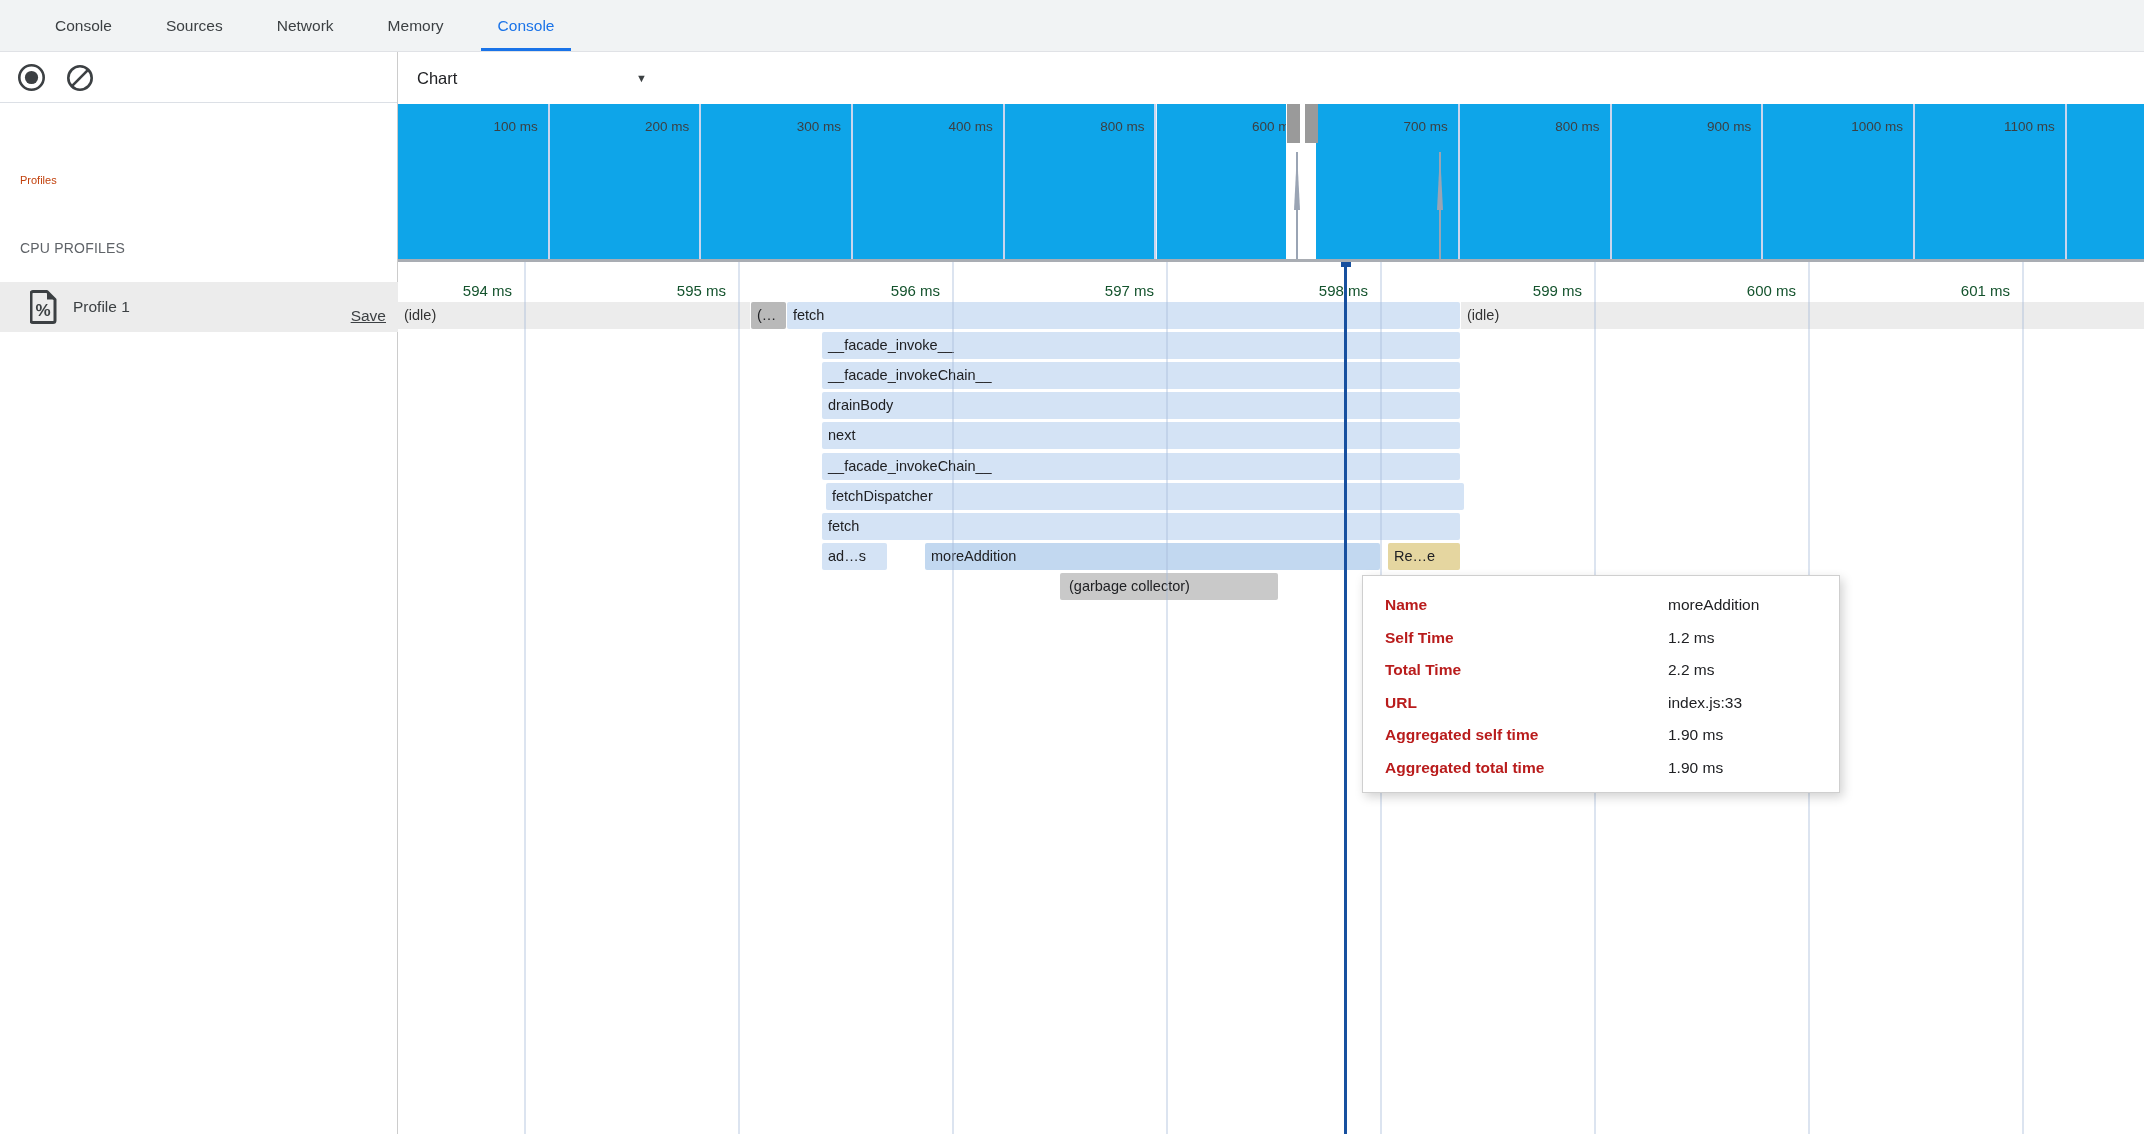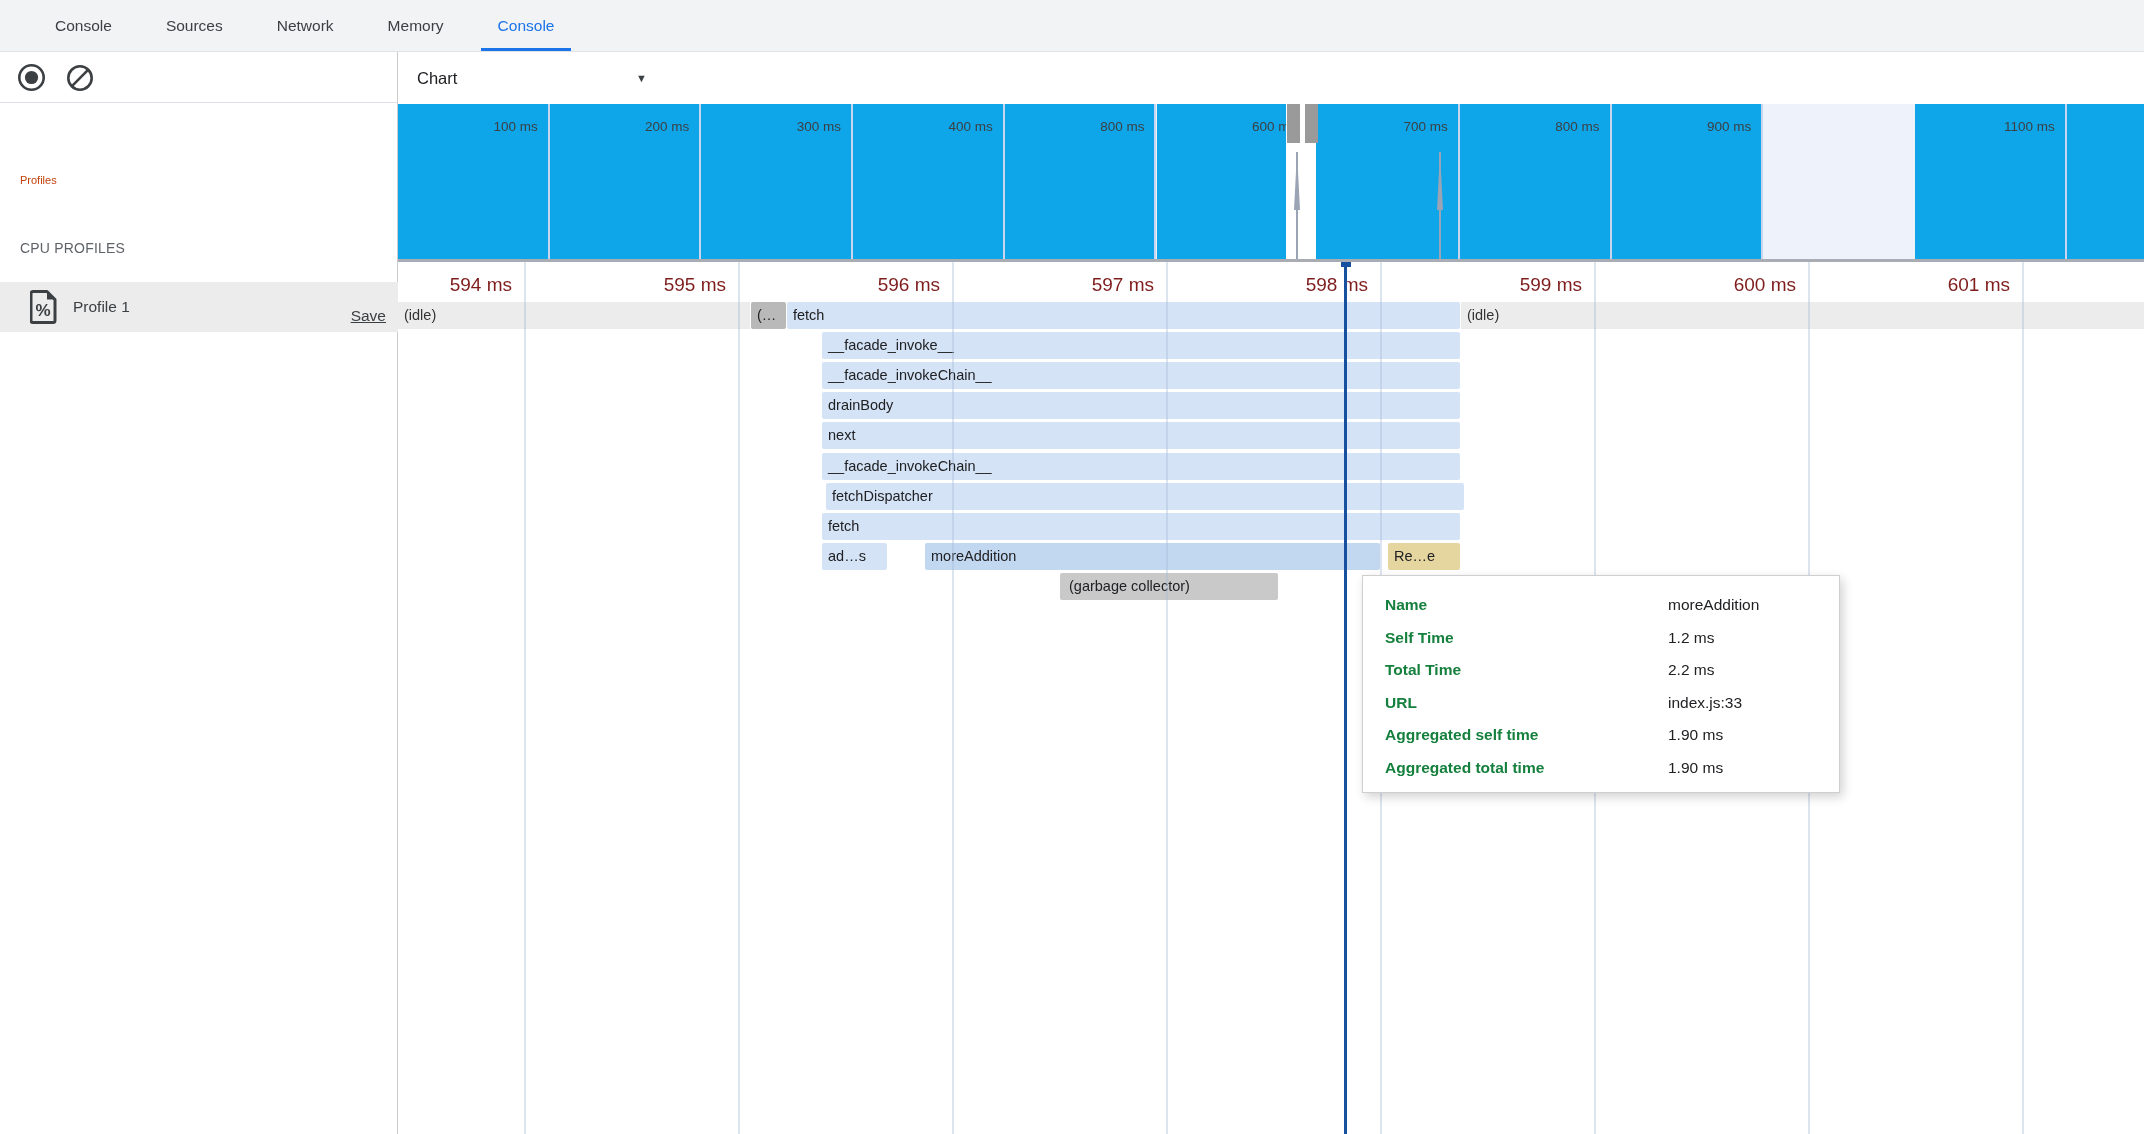--- a/index.html
+++ b/index.html
@@ -54,21 +54,21 @@
   .ov-col { position:absolute; top:0; height:201px; background:#0ea5e9; border-right:2px solid #c9d5ee; box-sizing:border-box; }
   .ov-label { position:absolute; top:15px; right:10px; font-size:13.5px; color:#3c4043; white-space:nowrap; }
   .ov-selection { position:absolute; top:0; height:157px; background:#ffffff; z-index:3; }
   .ov-handle { position:absolute; top:0; width:13px; height:39px; background:#9a9a9a; z-index:5; }
   .spike { position:absolute; z-index:4; }
   .spike .peak { position:absolute; left:0; top:0; width:0; height:0; border-left:3.5px solid transparent; border-right:3.5px solid transparent; border-bottom:58px solid #9aa4b4; }
   .spike .line { position:absolute; left:2.5px; top:0; width:2px; height:109px; background:#9aa4b4; }
   .ov-bottom-border { position:absolute; left:398px; top:259px; width:1746px; height:2.5px; background:#a9adb3; z-index:6; }
   
   .flame { position:absolute; left:398px; top:261.5px; width:1746px; bottom:0; background:#fff; overflow:hidden; }
-  .ruler-label { position:absolute; top:12px; font-size:19px; color:#7f1d1d; transform:translateX(-100%); white-space:nowrap; z-index:2; }
+  .ruler-label { position:absolute; top:20px; font-size:15px; color:#14532d; transform:translateX(-100%); white-space:nowrap; z-index:2; }
   .gridline { position:absolute; top:0; bottom:0; width:2px; background:rgba(168,188,218,0.40); z-index:30; }
   .bar {
     position:absolute; height:27px; line-height:27px; font-size:14.5px; color:#202124;
     padding-left:6px; box-sizing:border-box; white-space:nowrap; overflow:hidden; border-radius:2px;
     z-index:10; cursor:default;
   }
   .bar.idle  { background:#ececec; color:#333; border-radius:0; }
   .bar.trunc { background:#b9b9b9; }
   .bar.blue  { background:#d4e3f5; }
   .bar.hl    { background:#c2d8f0; }
@@ -76,21 +76,21 @@
   .bar.gc    { background:#c9c9c9; padding-left:9px; }
   .time-marker { position:absolute; width:3.5px; background:#17509f; z-index:40; }
   .time-marker-dash { position:absolute; width:10px; height:5px; background:#17509f; z-index:41; }
   
   .tooltip {
     position:absolute; left:1362px; top:575px; width:478px; height:218px; background:#fff;
     border:1px solid #cfcfcf; box-shadow:3px 4px 10px rgba(0,0,0,0.18); z-index:50; box-sizing:border-box;
     padding:13px 0 0 22px;
   }
   .tt-row { display:flex; height:32.5px; align-items:center; }
-  .tt-label { width:283px; font-weight:bold; font-size:15.5px; color:#15803d; }
+  .tt-label { width:283px; font-weight:bold; font-size:15.5px; color:#b91c1c; }
   .tt-value { font-size:15.5px; color:#202124; }
 </style>
 </head>
 <body>
 
 <div class="app">
 
   <div class="tabbar">
       <div class="tab">Console</div>
       <div class="tab">Sources</div>
@@ -160,20 +160,23 @@
         <span class="ov-label">600 ms</span>
       </div>
       <div class="ov-col" style="left: 910.2px; width: 151.7px;">
         <span class="ov-label">700 ms</span>
       </div>
       <div class="ov-col" style="left: 1061.9px; width: 151.7px;">
         <span class="ov-label">800 ms</span>
       </div>
       <div class="ov-col" style="left: 1213.6px; width: 151.7px;">
         <span class="ov-label">900 ms</span>
+      </div>
+      <div class="ov-col" style="left: 1365.3px; width: 151.7px;">
+        <span class="ov-label">1000 ms</span>
       </div>
       <div class="ov-col" style="left: 1517px; width: 151.7px;">
         <span class="ov-label">1100 ms</span>
       </div>
       <div class="ov-col" style="left: 1668.7px; width: 151.7px;"></div>
       <div class="ov-selection" style="left: 888px; width: 30px;"></div>
       <div class="ov-handle" style="left: 889px;"></div>
       <div class="ov-handle" style="left: 907px;"></div>
       <div class="spike" style="left: 895.5px; top: 48px;">
         <div class="peak"></div>

